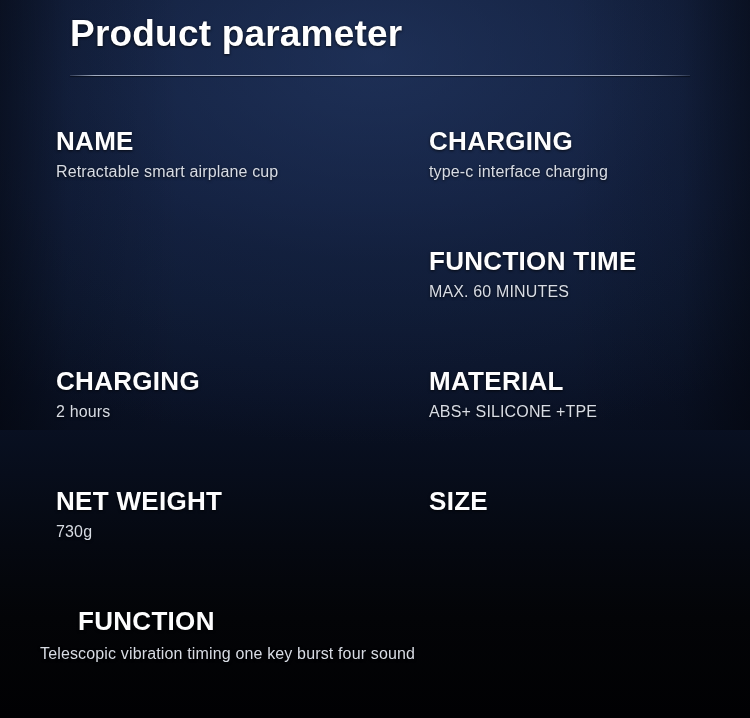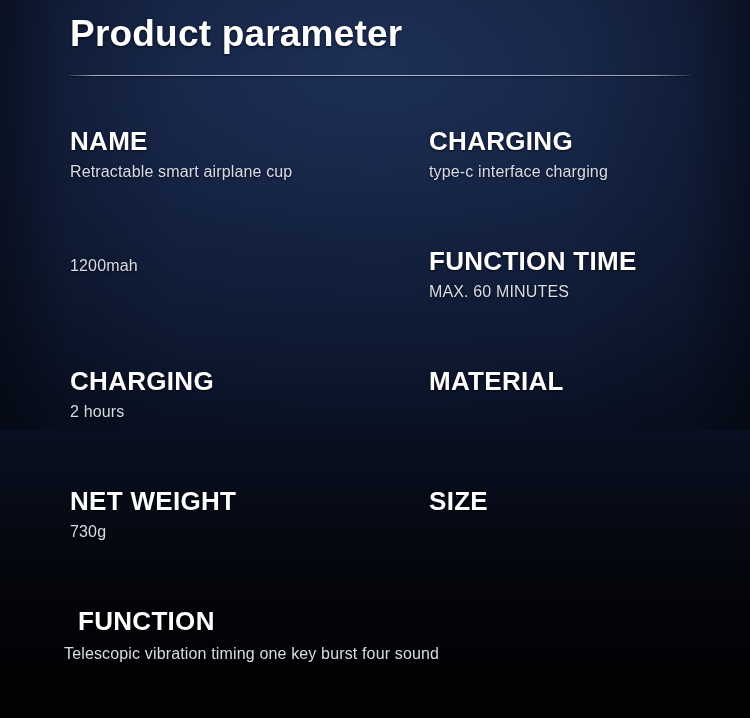--- a/index.html
+++ b/index.html
@@ -91,21 +91,21 @@
 
   .spec-row {
     position: relative;
     height: 120px;
   }
 
   .spec-cell {
     position: absolute;
     top: 0;
   }
-  .spec-cell.col-left  { left: 70px;  width: 350px; }
+  .spec-cell.col-left  { left: 56px;  width: 350px; }
   .spec-cell.col-right { left: 429px; width: 300px; }
 
   .spec-label {
     font-size: 26px;
     font-weight: bold;
     color: #fdfdfe;
     letter-spacing: 0.3px;
     line-height: 1.0;
     white-space: nowrap;
     text-shadow: 0 1px 3px rgba(0, 0, 0, 0.7);
@@ -125,21 +125,21 @@
   .function-block {
     position: absolute;
     left: 0;
     top: 608px;
     width: 676px;
   }
   .function-block .spec-label {
     margin-left: 78px;
   }
   .function-block .spec-value {
-    margin-left: 64px;
+    margin-left: 40px;
     margin-top: 11px;
   }
 </style>
 </head>
 <body>
 
 <div class="spec-sheet">
 
   <div class="edge-shade"></div>
 
@@ -155,35 +155,35 @@
         <div class="spec-value">Retractable smart airplane cup</div>
       </div>
       <div class="spec-cell col-right">
         <div class="spec-label">CHARGING</div>
         <div class="spec-value">type-c interface charging</div>
       </div>
     </div>
 
     <div class="spec-row">
       <div class="spec-cell col-left">
-        <div class="spec-value">1200mah</div>
       </div>
       <div class="spec-cell col-right">
         <div class="spec-label">FUNCTION TIME</div>
         <div class="spec-value">MAX. 60 MINUTES</div>
       </div>
     </div>
 
     <div class="spec-row">
       <div class="spec-cell col-left">
         <div class="spec-label">CHARGING</div>
         <div class="spec-value">2 hours</div>
       </div>
       <div class="spec-cell col-right">
         <div class="spec-label">MATERIAL</div>
+        <div class="spec-value">ABS+ SILICONE +TPE</div>
       </div>
     </div>
 
     <div class="spec-row">
       <div class="spec-cell col-left">
         <div class="spec-label">NET WEIGHT</div>
         <div class="spec-value">730g</div>
       </div>
       <div class="spec-cell col-right">
         <div class="spec-label">SIZE</div>

